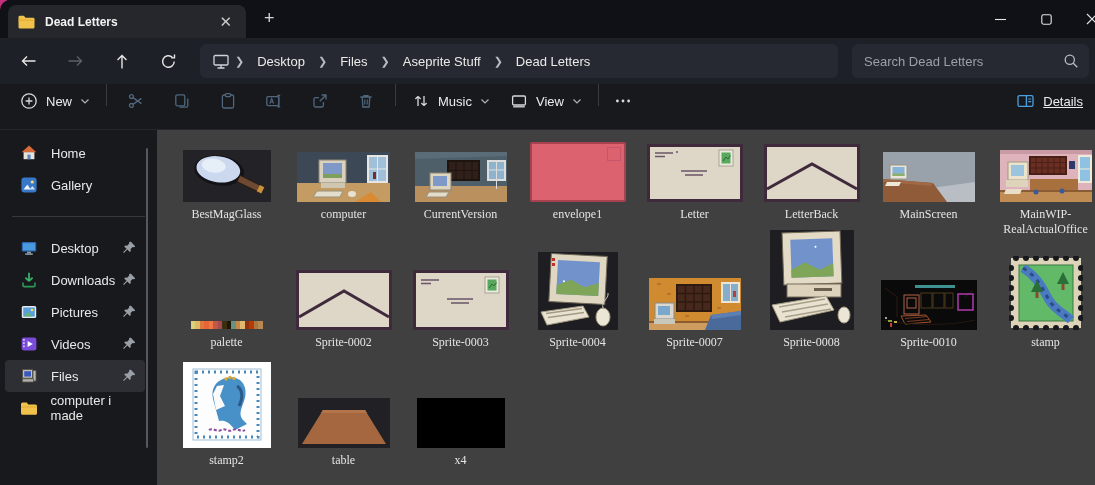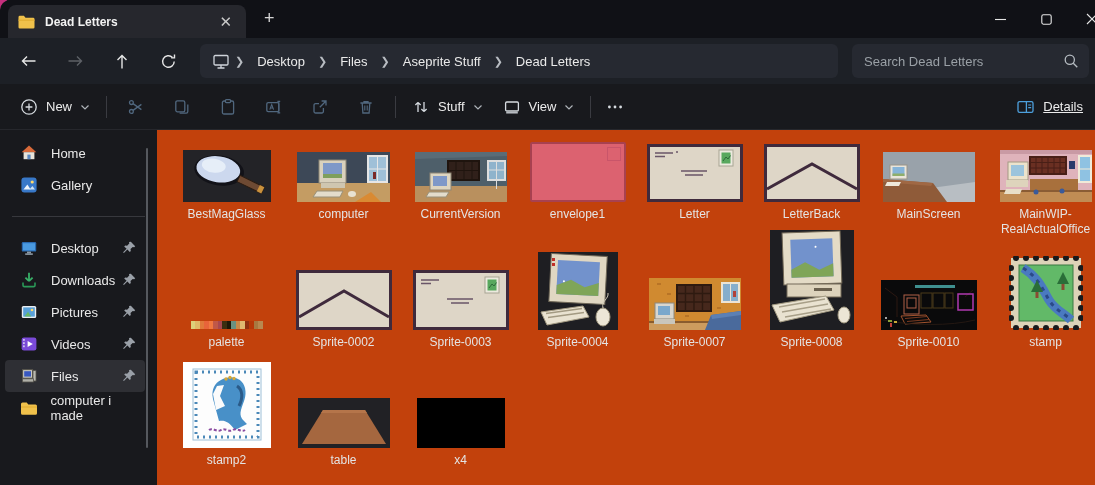--- a/index.html
+++ b/index.html
@@ -23,35 +23,35 @@
   .crumb-bar{position:absolute;left:200px;top:6px;width:638px;height:34px;background:#262931;border-radius:6px;
              display:flex;align-items:center;gap:4px;padding:0 12px;box-sizing:border-box;font-size:13px;}
   .crumb{padding:3px 8px;border-radius:4px;color:#eaeaea;white-space:nowrap;}
   .crumb-sep{color:#b8bcc2;font-size:11px;padding:0 1px;}
   .searchbox{position:absolute;left:852px;top:6px;width:237px;height:34px;background:#262931;border-radius:6px;
              display:flex;align-items:center;padding:0 10px;box-sizing:border-box;gap:6px;}
   .searchbox input{flex:1;background:transparent;border:0;outline:0;color:#d8d8d8;font-size:13px;font-family:inherit;min-width:0;}
   .searchbox input::placeholder{color:#9aa0a6;}
   
   .toolbar{position:absolute;left:0;top:84px;right:0;height:46px;background:#18191d;
-           border-bottom:1px solid #26272c;display:flex;align-items:center;box-sizing:border-box;z-index:1;}
+           border-bottom:1px solid #26272c;display:flex;box-sizing:border-box;z-index:1;}
   .tbtn{display:flex;align-items:center;gap:8px;height:34px;padding:0 10px;border-radius:4px;font-size:13px;color:#ececec;}
   .icon-btn{width:46px;height:34px;display:flex;align-items:center;justify-content:center;}
   .tsep{width:1px;height:22px;background:#3a3b41;margin:0 6px;}
   .details-btn{margin-left:auto;margin-right:2px;text-decoration:underline;}
   
   .sidebar{position:absolute;left:0;top:130px;bottom:0;width:157px;background:#18191d;padding-top:7px;box-sizing:border-box;}
   .side-item{height:32px;margin:0 12px 0 5px;display:flex;align-items:center;gap:13px;padding-left:15px;
              border-radius:4px;font-size:13px;color:#e9e9e9;position:relative;}
   .side-item.selected{background:#2e2f34;}
   .side-item .pin{position:absolute;right:8px;top:8px;}
   .side-divider{height:1px;background:#37383d;margin:15px 12px;}
   .side-scrollbar{position:absolute;left:146px;top:18px;width:2px;height:300px;background:#55585e;border-radius:2px;}
   
-  .content{position:absolute;left:157px;top:130px;right:0;bottom:0;background:#c2410c;overflow:hidden;}
+  .content{position:absolute;left:157px;top:130px;right:0;bottom:0;background:#404040;overflow:hidden;font-family:Liberation Serif, serif;}
   .frow{display:flex;padding-left:11px;}
   .frow1{margin-top:10px;height:108px;}
   .frow2{height:114px;}
   .fcell{width:117px;display:flex;flex-direction:column;align-items:center;flex:none;}
   .thumb{display:flex;align-items:flex-end;justify-content:center;overflow:visible;}
   .frow1 .thumb{height:62px;} .frow2 .thumb{height:82px;} .frow3 .thumb{height:86px;}
   .fname{margin-top:5px;font-size:12px;line-height:15px;color:#e4e4e4;text-align:center;max-width:112px;overflow-wrap:anywhere;}
   .env1{width:96px;height:60px;background:#dc6270;border:2px solid #a84150;border-radius:2px;box-sizing:border-box;position:relative;}
   .env1 i{position:absolute;right:3px;top:3px;width:12px;height:12px;border:1px solid #c9556a;}
   .pal-strip{display:flex;margin-bottom:1px;}
@@ -194,21 +194,21 @@
         <path d="M7.8 7.6v4.8M10.2 7.6v4.8" stroke="#50677e" stroke-width="1.1"></path>
       </svg>
   </div>
 
   <div class="tsep"></div>
   <div class="tbtn">
     <svg width="18" height="18">
         <path d="M6 14V4.4M6 4.4L3.4 7M6 4.4L8.6 7" stroke="#d6dbe0" stroke-width="1.3" fill="none"></path>
         <path d="M12 4v9.6M12 13.6L9.4 11M12 13.6l2.6-2.6" stroke="#d6dbe0" stroke-width="1.3" fill="none"></path>
       </svg>
-    <span>Stuff</span>
+    <span>Music</span>
     <svg width="10" height="8">
         <path d="M1.5 2.5l3.5 3.5 3.5-3.5" fill="none" stroke="#aeb3b9" stroke-width="1.2"></path>
       </svg>
   </div>
   <div class="tbtn">
     <svg width="18" height="18">
         <rect x="2.6" y="4" width="12.8" height="9" rx="1.2" fill="none" stroke="#d6dbe0" stroke-width="1.3"></rect>
         <path d="M3.2 14.8h11.6" stroke="#d6dbe0" stroke-width="1.3"></path>
       </svg>
     <span>View</span>

